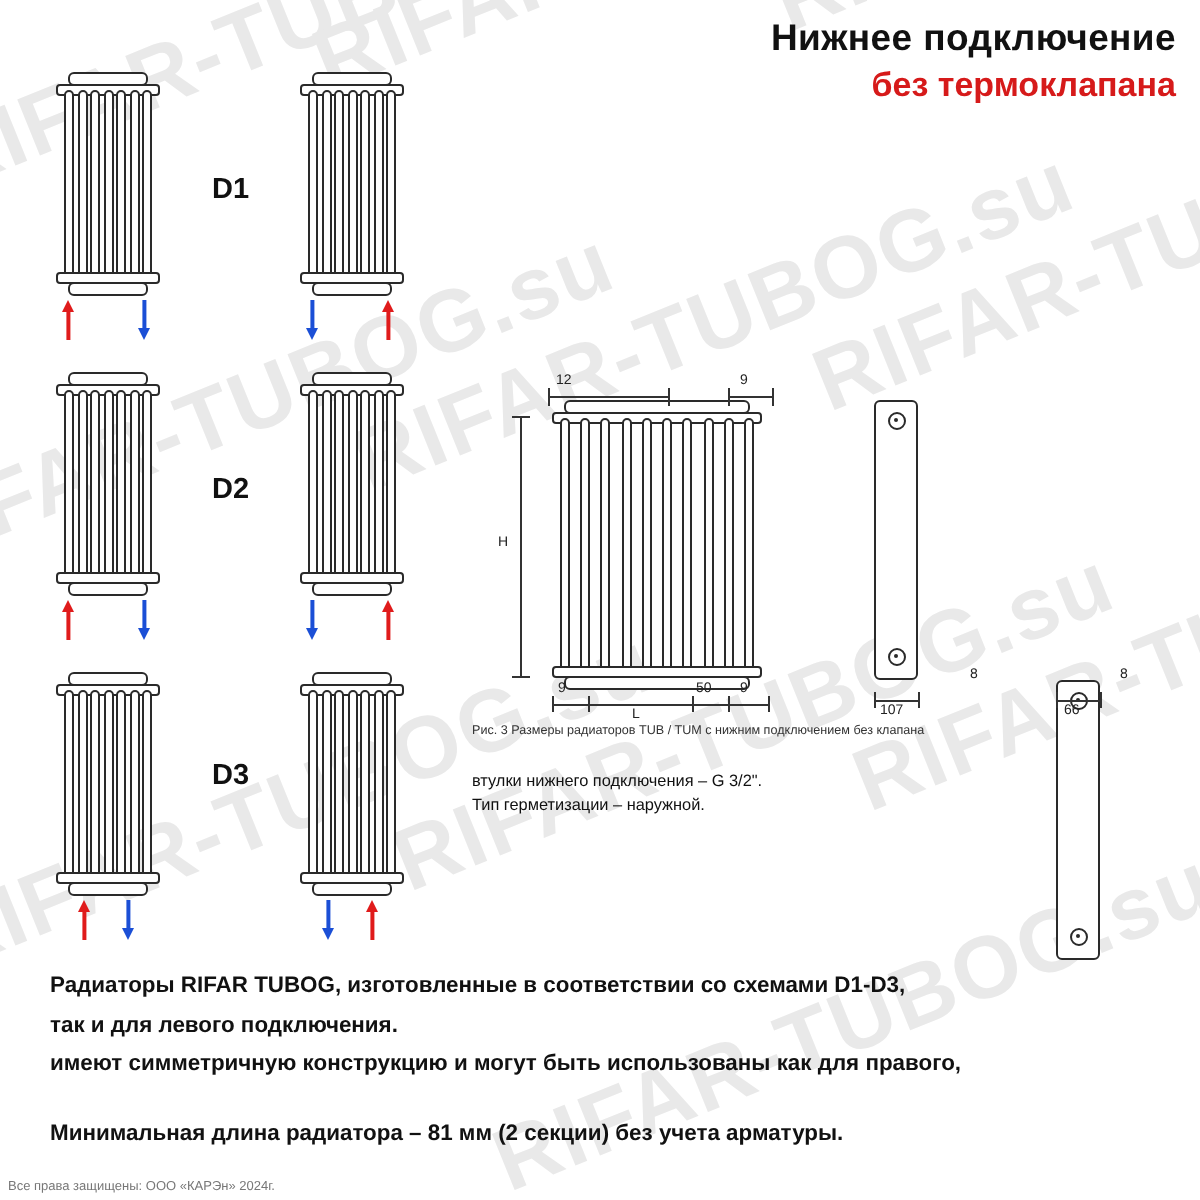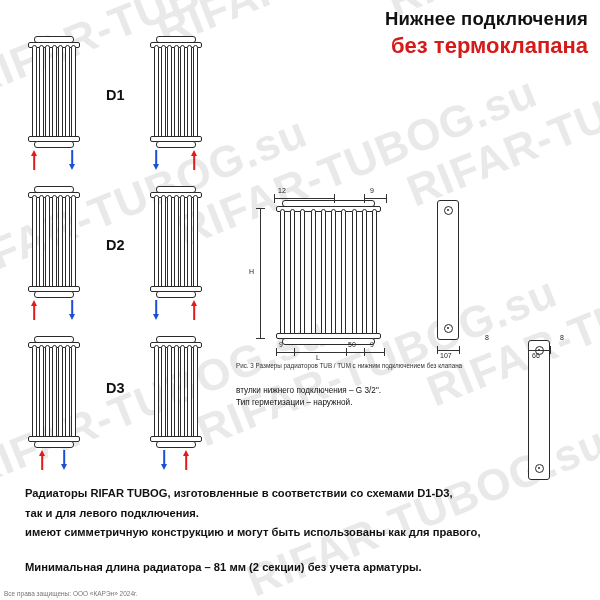--- a/index.html
+++ b/index.html
@@ -20,21 +20,21 @@
     font-weight:bold;
     color:#e9e9e9;
     white-space:nowrap;
     transform-origin:left top;
     letter-spacing:1px;
   }
 
   
   .header{position:absolute;top:0;right:0;z-index:5;text-align:right;padding:8px 12px 0 0;}
   .header .l1{font-size:18.5px;font-weight:bold;color:#111;letter-spacing:0.2px;}
-  .header .l2{font-size:22px;font-weight:bold;color:#d61a1a;margin-top:3px;}
+  .header .l2{font-size:17px;font-weight:bold;color:#d61a1a;margin-top:3px;}
 
   
   .abs{position:absolute;z-index:3;}
 
   
   .rad{position:relative;}
   .rad .topbar,.rad .botbar{
     position:absolute;left:0;right:0;height:4px;background:#fff;
     border:1px solid #2a2a2a;border-radius:2px;
   }
@@ -91,21 +91,21 @@
   <div class="wm" style="left:-60px;top:250px;font-size:44px;transform:rotate(-22deg);">RIFAR-TUBOG.su</div>
   <div class="wm" style="left:170px;top:210px;font-size:44px;transform:rotate(-22deg);">RIFAR-TUBOG.su</div>
   <div class="wm" style="left:400px;top:170px;font-size:44px;transform:rotate(-22deg);">RIFAR-TUBOG.su</div>
   <div class="wm" style="left:-40px;top:450px;font-size:44px;transform:rotate(-22deg);">RIFAR-TUBOG.su</div>
   <div class="wm" style="left:190px;top:410px;font-size:44px;transform:rotate(-22deg);">RIFAR-TUBOG.su</div>
   <div class="wm" style="left:420px;top:370px;font-size:44px;transform:rotate(-22deg);">RIFAR-TUBOG.su</div>
   <div class="wm" style="left:240px;top:560px;font-size:44px;transform:rotate(-22deg);">RIFAR-TUBOG.su</div>
 </div>
 
 <div class="header">
-  <div class="l1">Нижнее подключения</div>
+  <div class="l1">Нижнее подключение</div>
   <div class="l2">без термоклапана</div>
 </div>
 
 <div class="abs" style="left:28px;top:36px;width:52px;height:112px;">
   <div class="rad" style="width:52px;height:112px;">
     <div class="cap t"></div>
     <div class="topbar"></div>
     <div class="cols">
       <div class="col"></div>
         <div class="col"></div>

